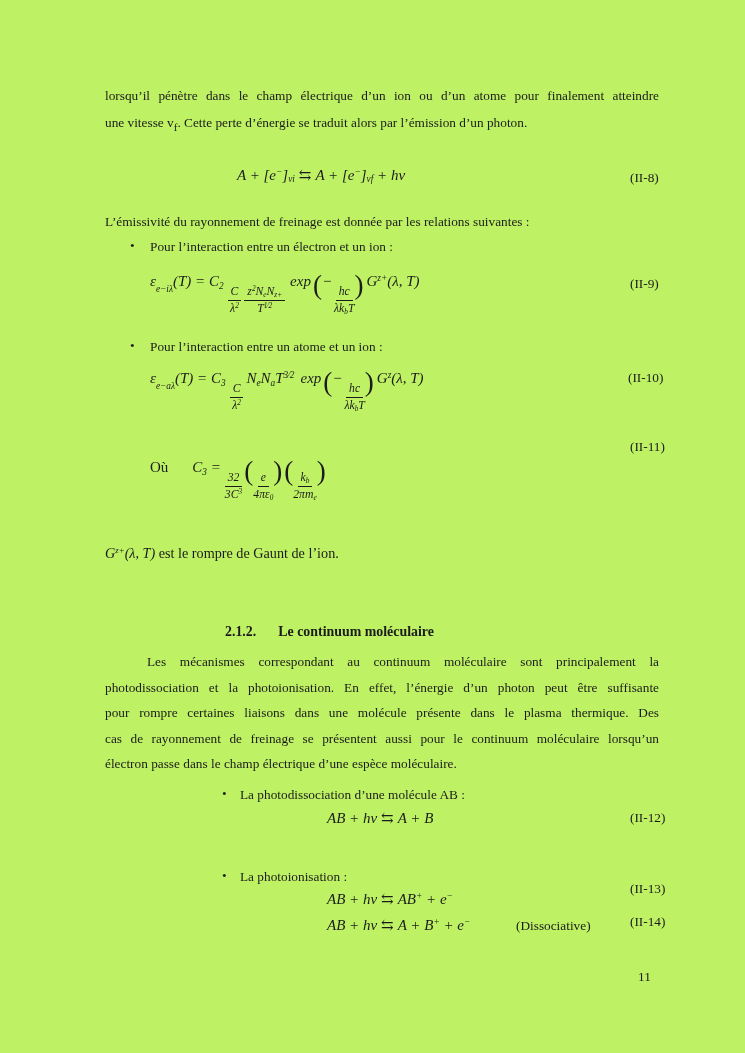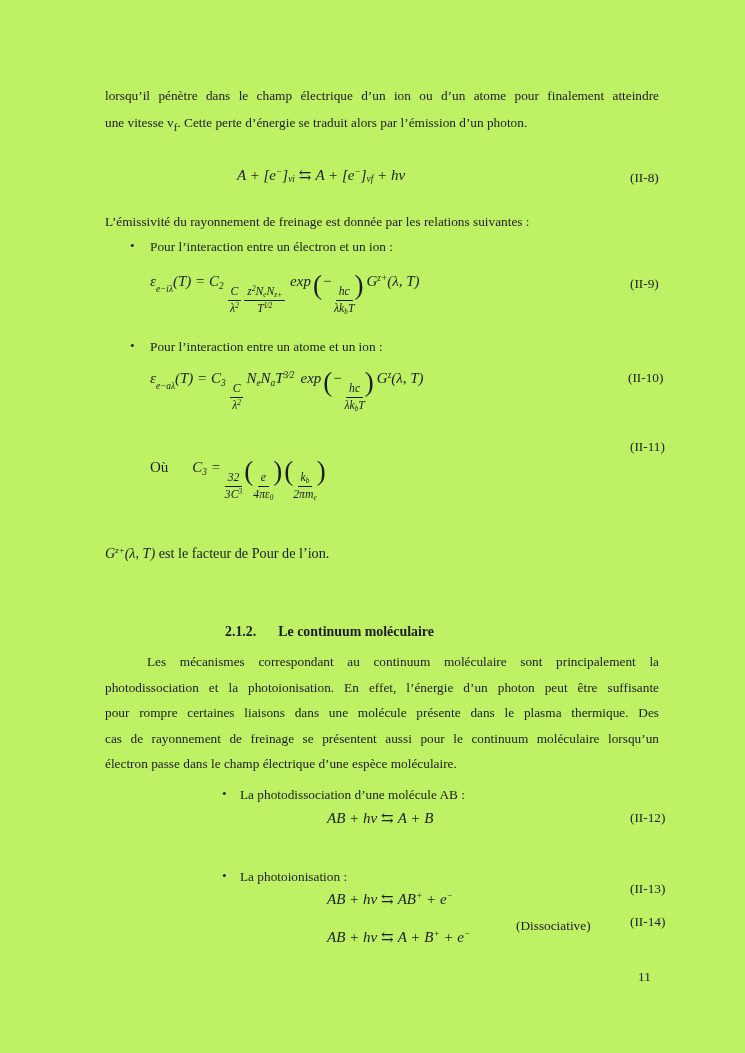--- a/index.html
+++ b/index.html
@@ -99,21 +99,21 @@
         <span class="fr-d">3C<sup>3</sup></span>
       </span><span style="display: inline-block; width: 2px;"></span><span class="bigp">(</span><span class="frac">
         <span class="fr-n">e</span>
         <span class="fr-d">4πε<sub>0</sub></span>
       </span><span class="bigp">)</span><span style="display: inline-block; width: 2px;"></span><span class="bigp">(</span><span class="frac">
         <span class="fr-n">k<sub>b</sub></span>
         <span class="fr-d">2πm<sub>e</sub></span>
       </span><span class="bigp">)</span></div>
   <div class="abs eqlabel" style="left:630px; top:439px;">(II-11)</div>
 
-  <div class="abs eq eq-sm" style="left:105px; top:545px;">G<sup>z+</sup>(λ, T)<span class="up"> est le facteur de Pour de l’ion.</span></div>
+  <div class="abs eq eq-sm" style="left:105px; top:545px;">G<sup>z+</sup>(λ, T)<span class="up"> est le rompre de Gaunt de l’ion.</span></div>
 
   <div class="abs heading" style="left:225px; top:624px;">
     <span class="h-num">2.1.2.</span><span>Le continuum moléculaire</span>
   </div>
 
   <div class="abs jline" style="left:105px; top:653px; padding-left:42px; width:512px;">Les mécanismes correspondant au continuum moléculaire sont principalement la</div>
   <div class="abs jline" style="left:105px; top:679px;">photodissociation et la photoionisation. En effet, l’énergie d’un photon peut être suffisante</div>
   <div class="abs jline" style="left:105px; top:704px;">pour rompre certaines liaisons dans une molécule présente dans le plasma thermique. Des</div>
   <div class="abs jline" style="left:105px; top:730px;">cas de rayonnement de freinage se présentent aussi pour le continuum moléculaire lorsqu’un</div>
   <div class="abs bt" style="left:105px; top:755px;">électron passe dans le champ électrique d’une espèce moléculaire.</div>
@@ -123,19 +123,19 @@
 
   <div class="abs eq" style="left:327px; top:809px;text-align:center;">AB + hν<span style="display: inline-block; width: 4px;"></span><span class="up">⇆</span><span style="display: inline-block; width: 4px;"></span>A + B</div>
   <div class="abs eqlabel" style="left:630px; top:810px;">(II-12)</div>
 
   <span class="abs bullet-dot" style="left:222px; top:868px;">•</span>
   <div class="abs bt" style="left:240px; top:868px;">La photoionisation :</div>
 
   <div class="abs eq" style="left:327px; top:890px;">AB + hν<span style="display: inline-block; width: 4px;"></span><span class="up">⇆</span><span style="display: inline-block; width: 4px;"></span>AB<sup>+</sup> + e<sup>−</sup></div>
   <div class="abs eqlabel" style="left:630px; top:881px;">(II-13)</div>
 
-  <div class="abs eq" style="left:327px; top:916px;margin-top:12px;">AB + hν<span style="display: inline-block; width: 4px;"></span><span class="up">⇆</span><span style="display: inline-block; width: 4px;"></span>A + B<sup>+</sup> + e<sup>−</sup></div>
+  <div class="abs eq" style="left:327px; top:916px;">AB + hν<span style="display: inline-block; width: 4px;"></span><span class="up">⇆</span><span style="display: inline-block; width: 4px;"></span>A + B<sup>+</sup> + e<sup>−</sup></div>
   <div class="abs bt" style="left:516px; top:917px;">(Dissociative)</div>
   <div class="abs eqlabel" style="left:630px; top:914px;">(II-14)</div>
 
   <div class="abs pagenum" style="left:638px; top:969px;">11</div>
 
 </div>
 
 </body></html>

